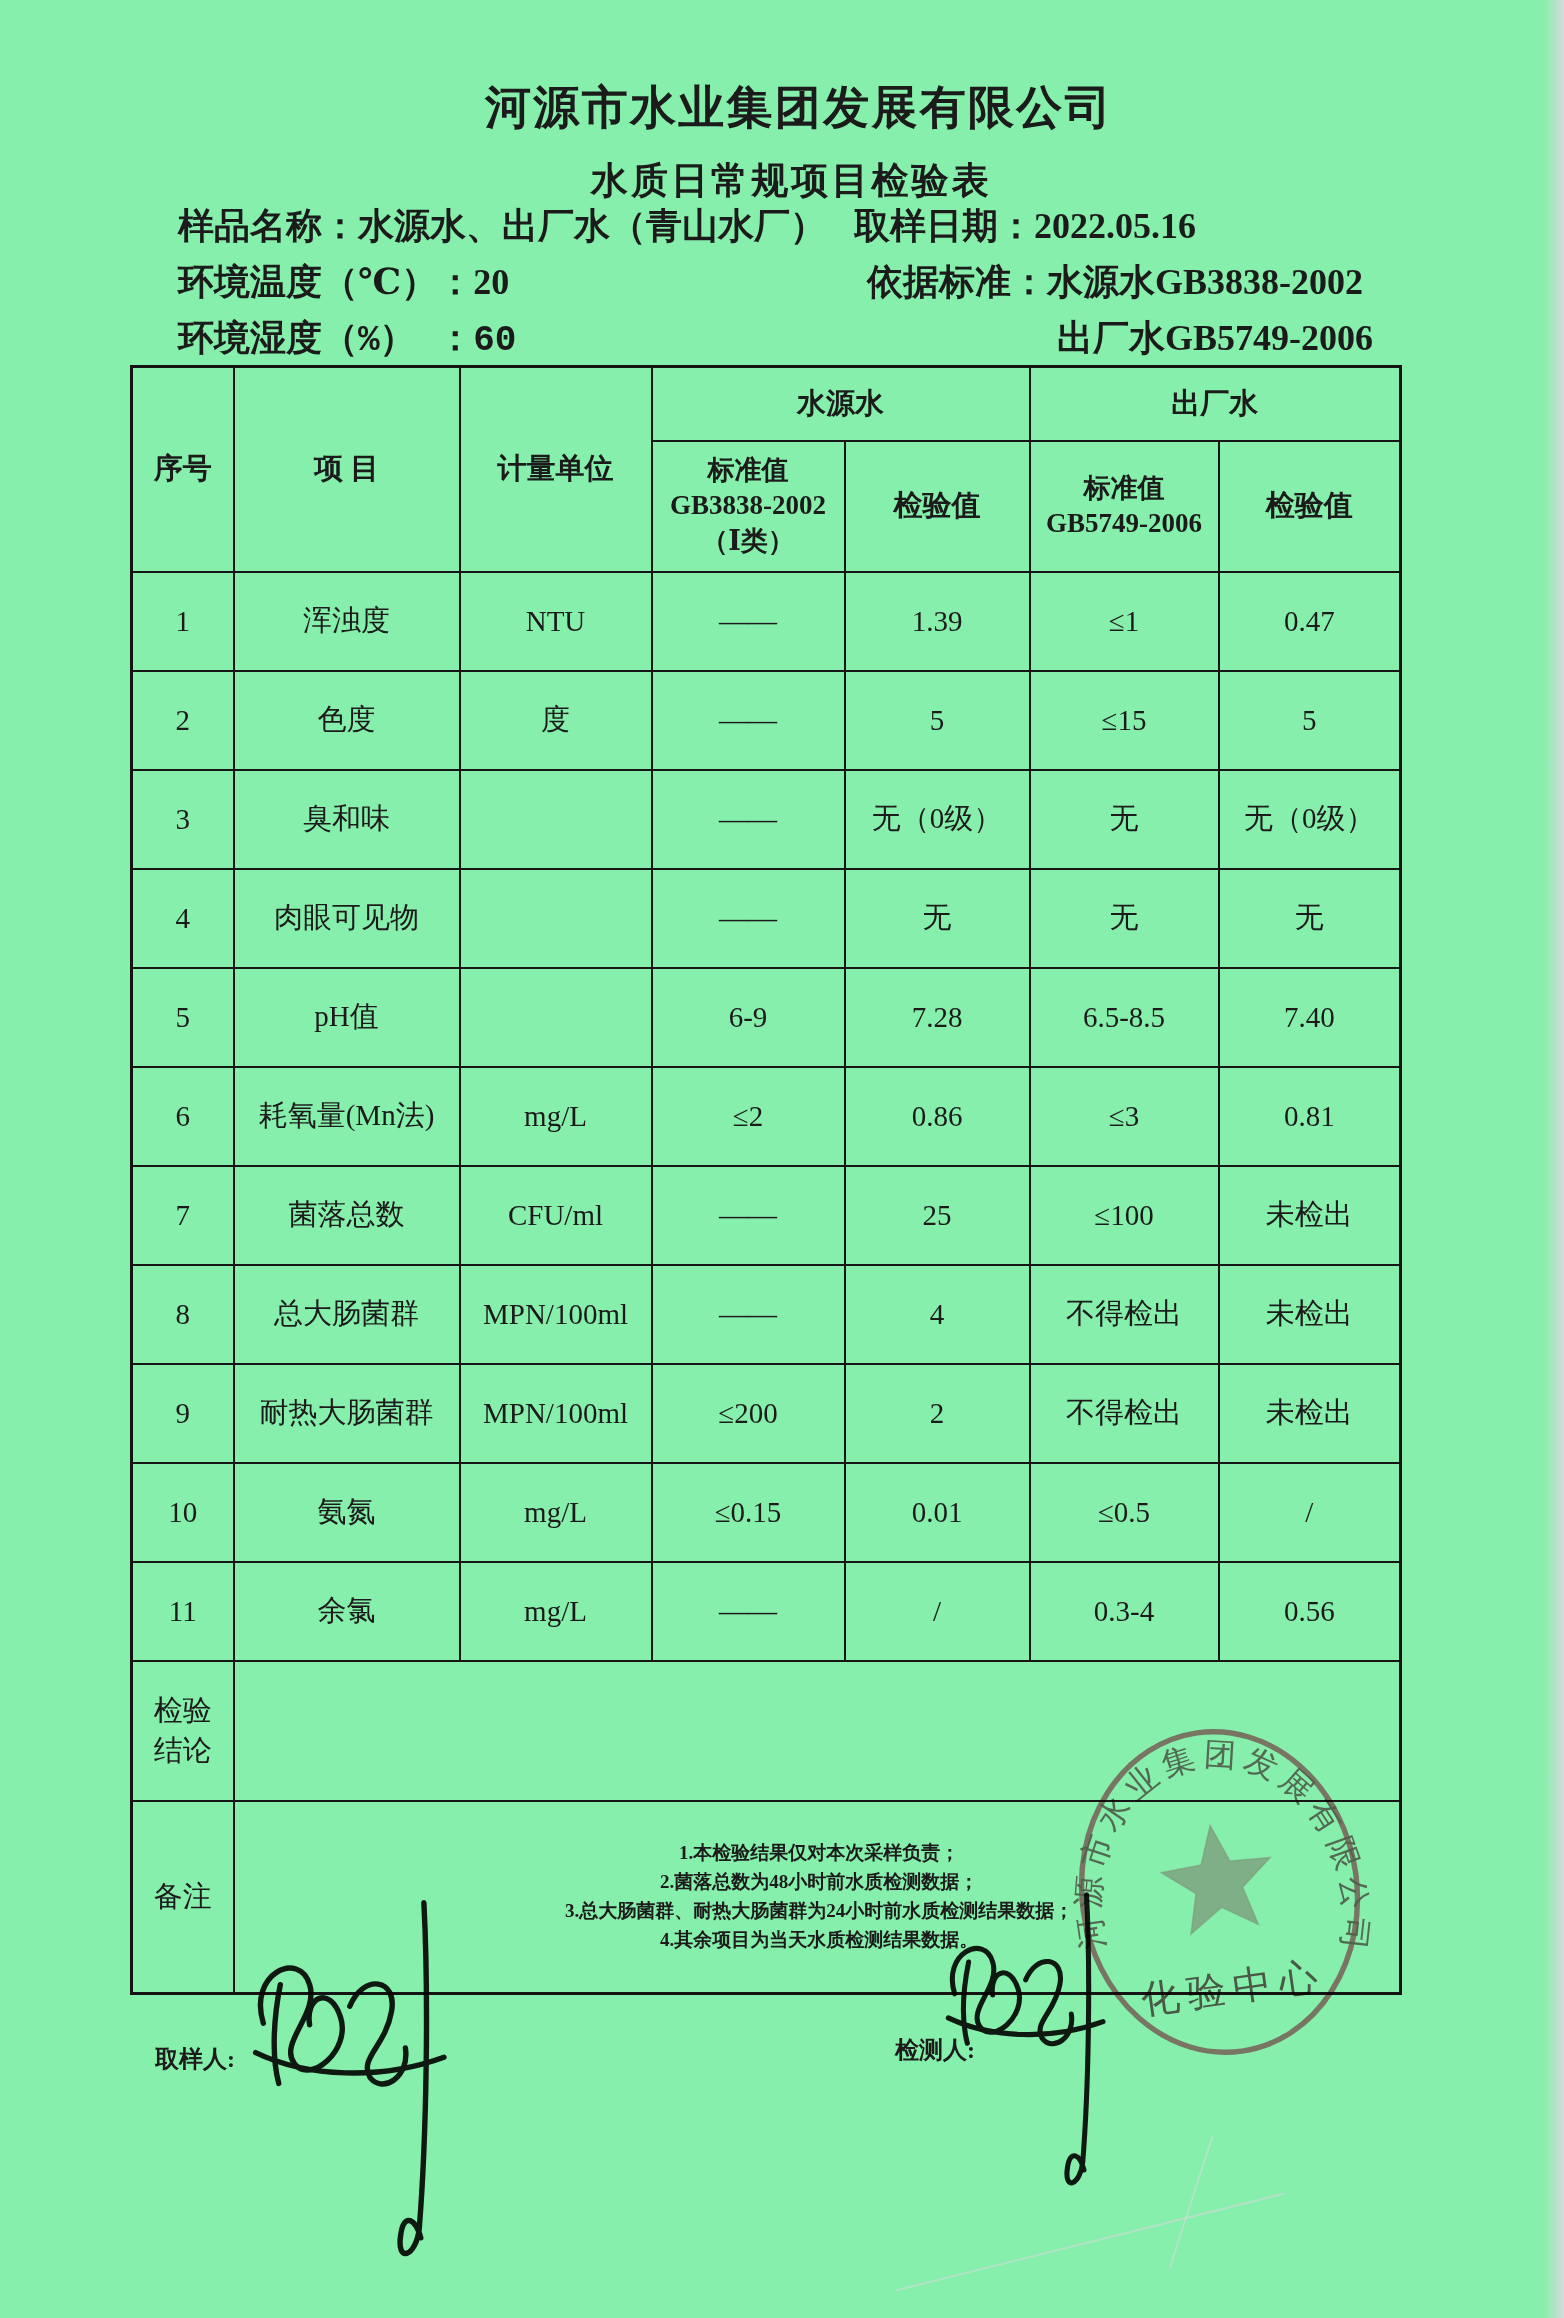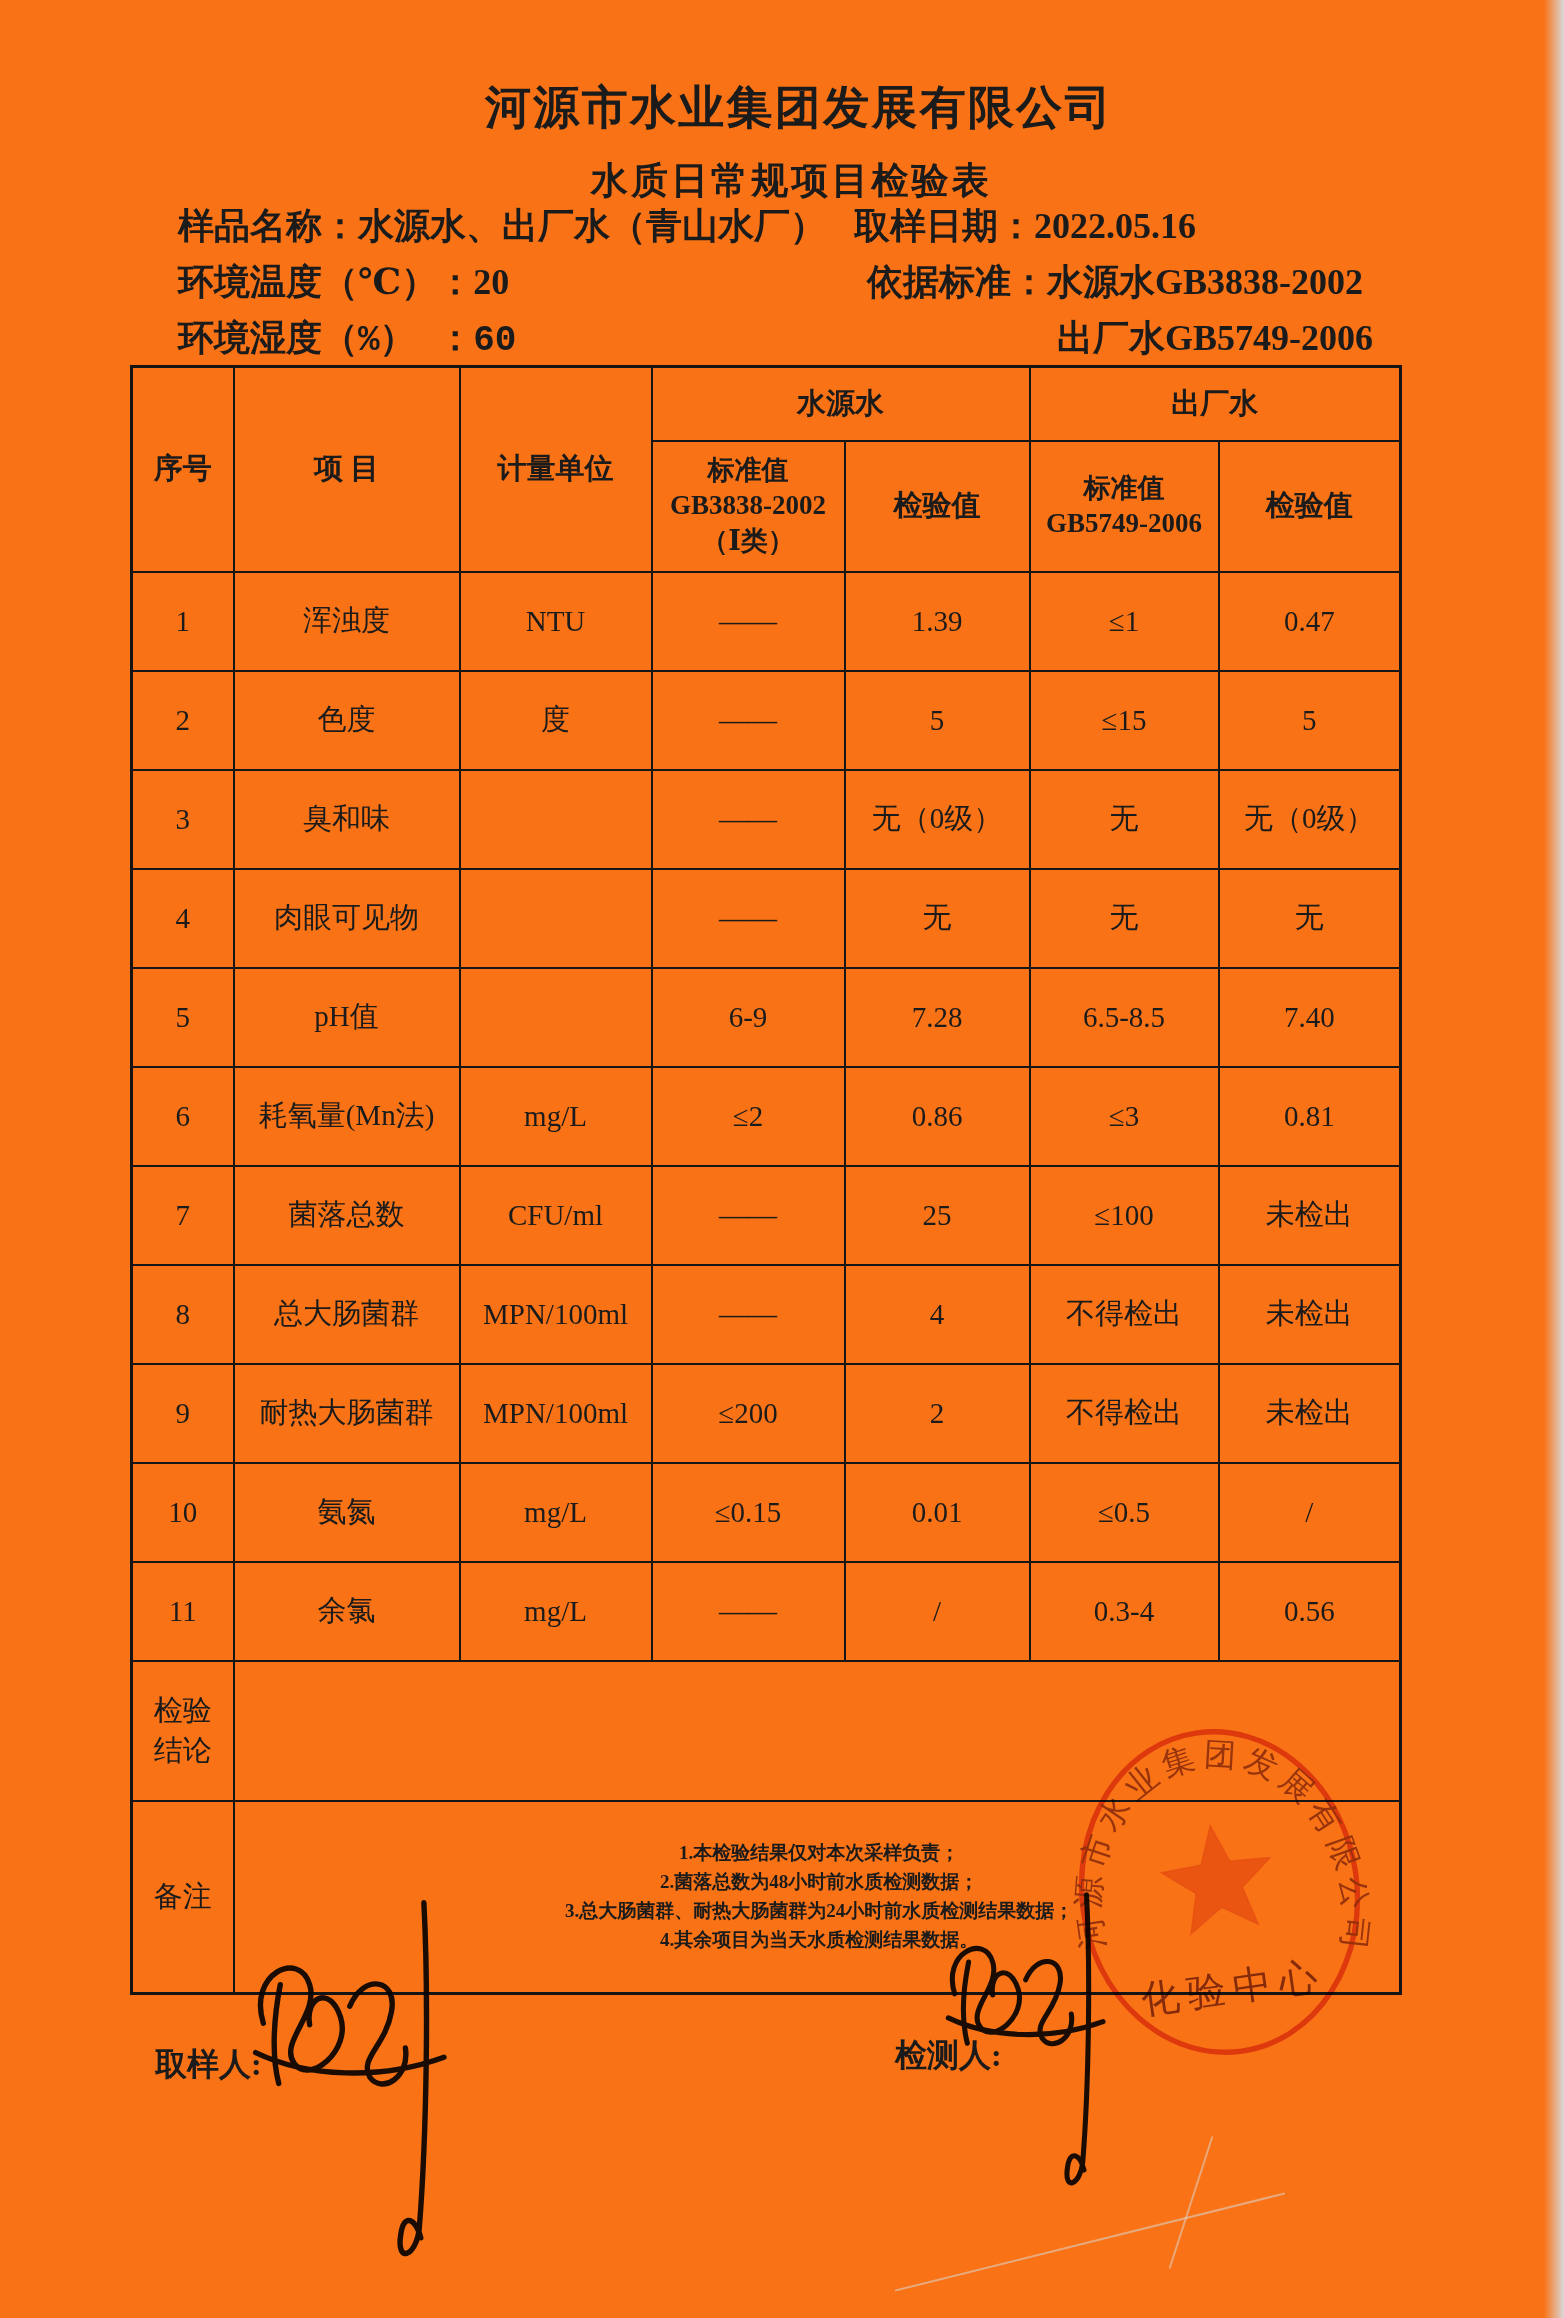--- a/index.html
+++ b/index.html
@@ -1,17 +1,17 @@
 <!DOCTYPE html>
 <html style="font-size:12.4px"><head>
 <meta charset="utf-8">
 <style>
   html,body{margin:0;padding:0;}
   body{width:1564px;height:2319px;background:#e9eaec;font-family:"Liberation Serif","DejaVu Serif",serif;}
-  .paper{position:relative;width:1564px;height:2319px;background:#f97316;overflow:hidden;color:#1b1b1b;}
+  .paper{position:relative;width:1564px;height:2319px;background:#86efac;overflow:hidden;color:#1b1b1b;}
   .edge-right{position:absolute;top:0;right:0;width:20px;height:100%;
     background:linear-gradient(to right,rgba(251,251,250,0),#d8d9db);}
   .crease{position:absolute;left:889px;top:2241px;width:402px;height:2.3px;background:#d9d9db;
     transform:rotate(-14deg);opacity:.55;border-radius:1.5px;}
   .crease2{position:absolute;left:1190px;top:2133px;width:2.3px;height:139px;background:#dcdcde;
     transform:rotate(18deg);opacity:.5;border-radius:1.5px;}
 
   .title1{position:absolute;top:77px;left:0;width:100%;text-align:center;transform:translateX(17px);
     font-size:46px;font-weight:700;letter-spacing:2.3px;}
   .title2{position:absolute;top:156px;left:0;width:100%;text-align:center;transform:translateX(9.3px);
@@ -28,21 +28,21 @@
   tr.h2{height:131px;}
   tbody.rows tr{height:99px;}
   td.item{text-align:left;padding-left:12.4px;}
   .std-sub{font-size:27px;line-height:1.3;font-weight:600;}
   tr.tall{height:140px;}
   tr.remarks{height:193px;}
   td.remarks-cell{text-align:left;vertical-align:middle;}
   .remarks-lines{padding:6.2px 6.2px 6.2px 10.8px;font-size:19px;line-height:1.52;font-weight:700;}
   .concl{line-height:1.35;}
 
-  .footer-label{position:absolute;font-size:32px;font-weight:600;white-space:nowrap;}
+  .footer-label{position:absolute;font-size:24px;font-weight:600;white-space:nowrap;}
 
   .sig{position:absolute;mix-blend-mode:multiply;}
   .stamp{position:absolute;left:1065px;top:1714px;mix-blend-mode:multiply;opacity:.93;}
 </style>
 </head>
 <body>
 
 <div class="paper">
 
   <div class="title1">河源市水业集团发展有限公司</div>

